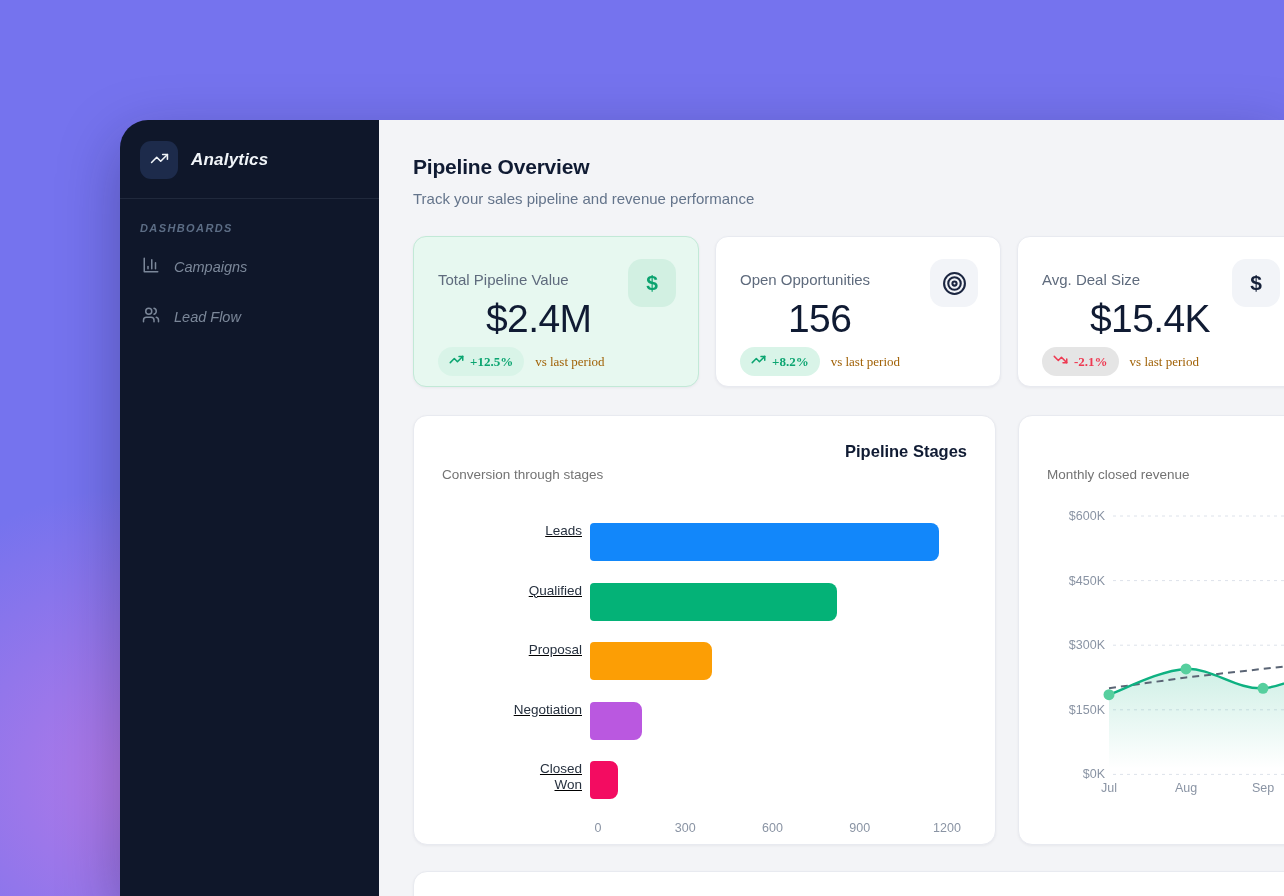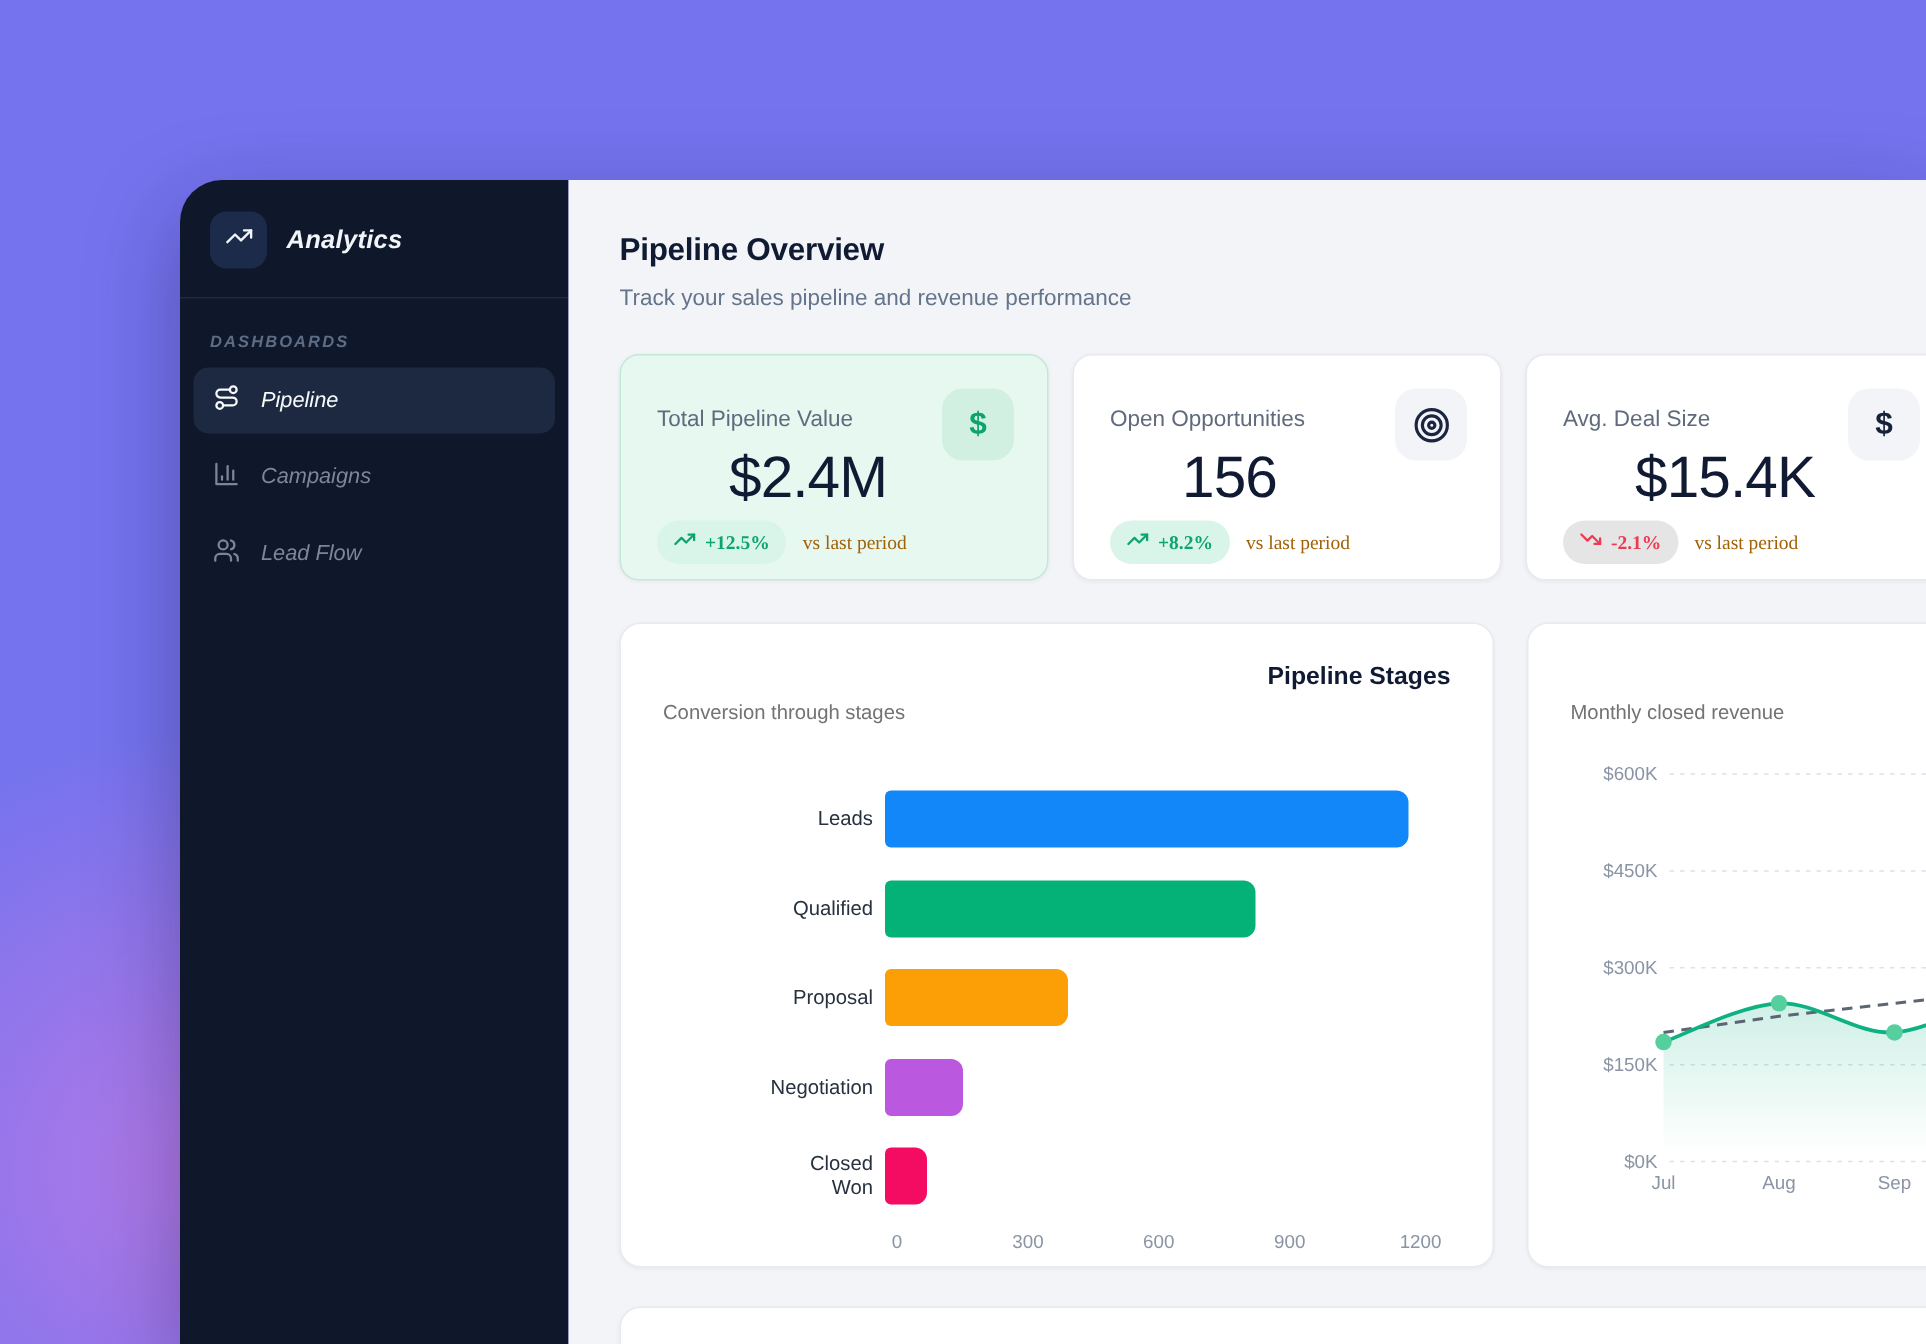--- a/index.html
+++ b/index.html
@@ -94,21 +94,21 @@
   .chart-card {
     width: 583px; height: 430px;
     background: #fff; border: 1px solid #e8eaf0; border-radius: 14px;
     padding: 26px 28px;
     box-shadow: 0 1px 3px rgba(16,24,40,0.05);
   }
   .chart-title { font-size: 16.5px; font-weight: 800; color: #101b33; text-align: right; }
   .chart-subtitle { font-size: 13.5px; color: #737373; margin-top: 6px; }
   
   .bar-chart { margin-top: 41px; }
-  .bar-row { display: flex; align-items: center; height: 46px; margin-bottom: 13.5px; }
+  .bar-row { display: flex; align-items: flex-start; height: 46px; margin-bottom: 13.5px; text-decoration: underline; }
   .bar-label {
     flex: 0 0 148px; padding-right: 8px;
     display: flex; justify-content: flex-end; align-items: center;
     font-size: 13.5px; color: #27313f; line-height: 1.15; text-align: right;
   }
   .bar-label span { display: inline-block; max-width: 70px; }
   .bar-track { flex: 0 0 349px; height: 38px; position: relative; }
   .bar { height: 38px; border-radius: 4px 8px 8px 4px; }
   .bar-axis { position: relative; height: 18px; margin-left: 156px; width: 349px; margin-top: 7px; }
   .bar-axis .tick {
@@ -140,30 +140,20 @@
             <polyline points="22 7 13.5 15.5 8.5 10.5 2 17"></polyline>
               <polyline points="16 7 22 7 22 13"></polyline>
           </svg>
         </span>
       </div>
       <div class="sidebar-title">Analytics</div>
     </div>
     <div class="section-label">DASHBOARDS</div>
 
     <nav>
-      <div class="nav-item active">
-        <span>
-          <svg viewBox="0 0 24 24" fill="none" stroke-width="2" stroke-linecap="round" stroke-linejoin="round">
-            <circle cx="6" cy="19" r="3"></circle>
-              <path d="M9 19h8.5a3.5 3.5 0 0 0 0-7h-11a3.5 3.5 0 0 1 0-7H15"></path>
-              <circle cx="18" cy="5" r="3"></circle>
-          </svg>
-        </span>
-        <span>Pipeline</span>
-      </div>
       <div class="nav-item">
         <span>
           <svg viewBox="0 0 24 24" fill="none" stroke-width="2" stroke-linecap="round" stroke-linejoin="round">
             <path d="M3 3v18h18"></path>
               <path d="M8 17v-3"></path>
               <path d="M13 17V5"></path>
               <path d="M18 17V9"></path>
           </svg>
         </span>
         <span>Campaigns</span>

